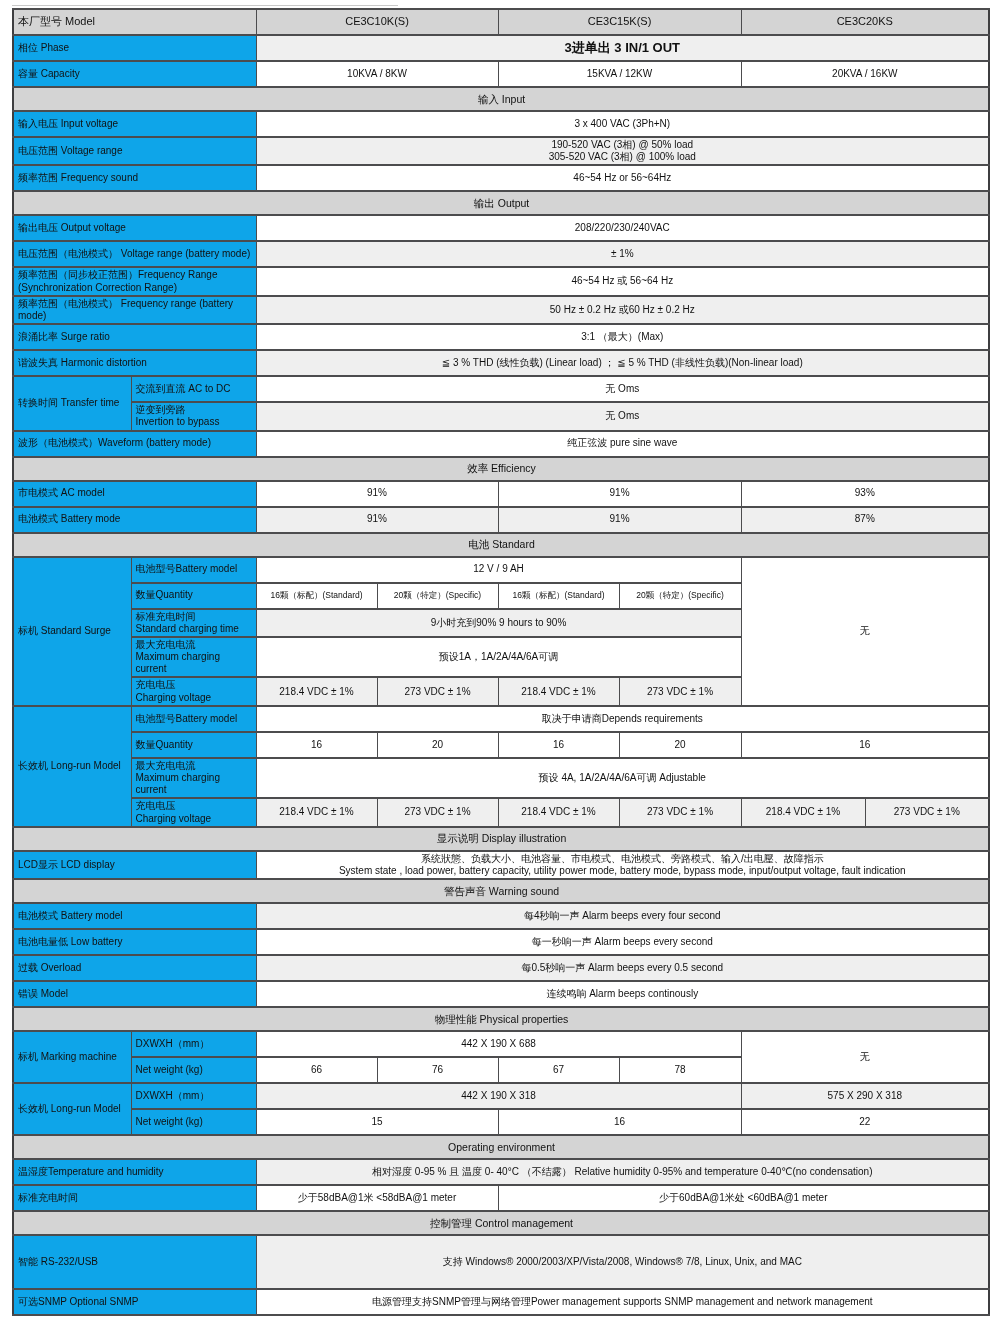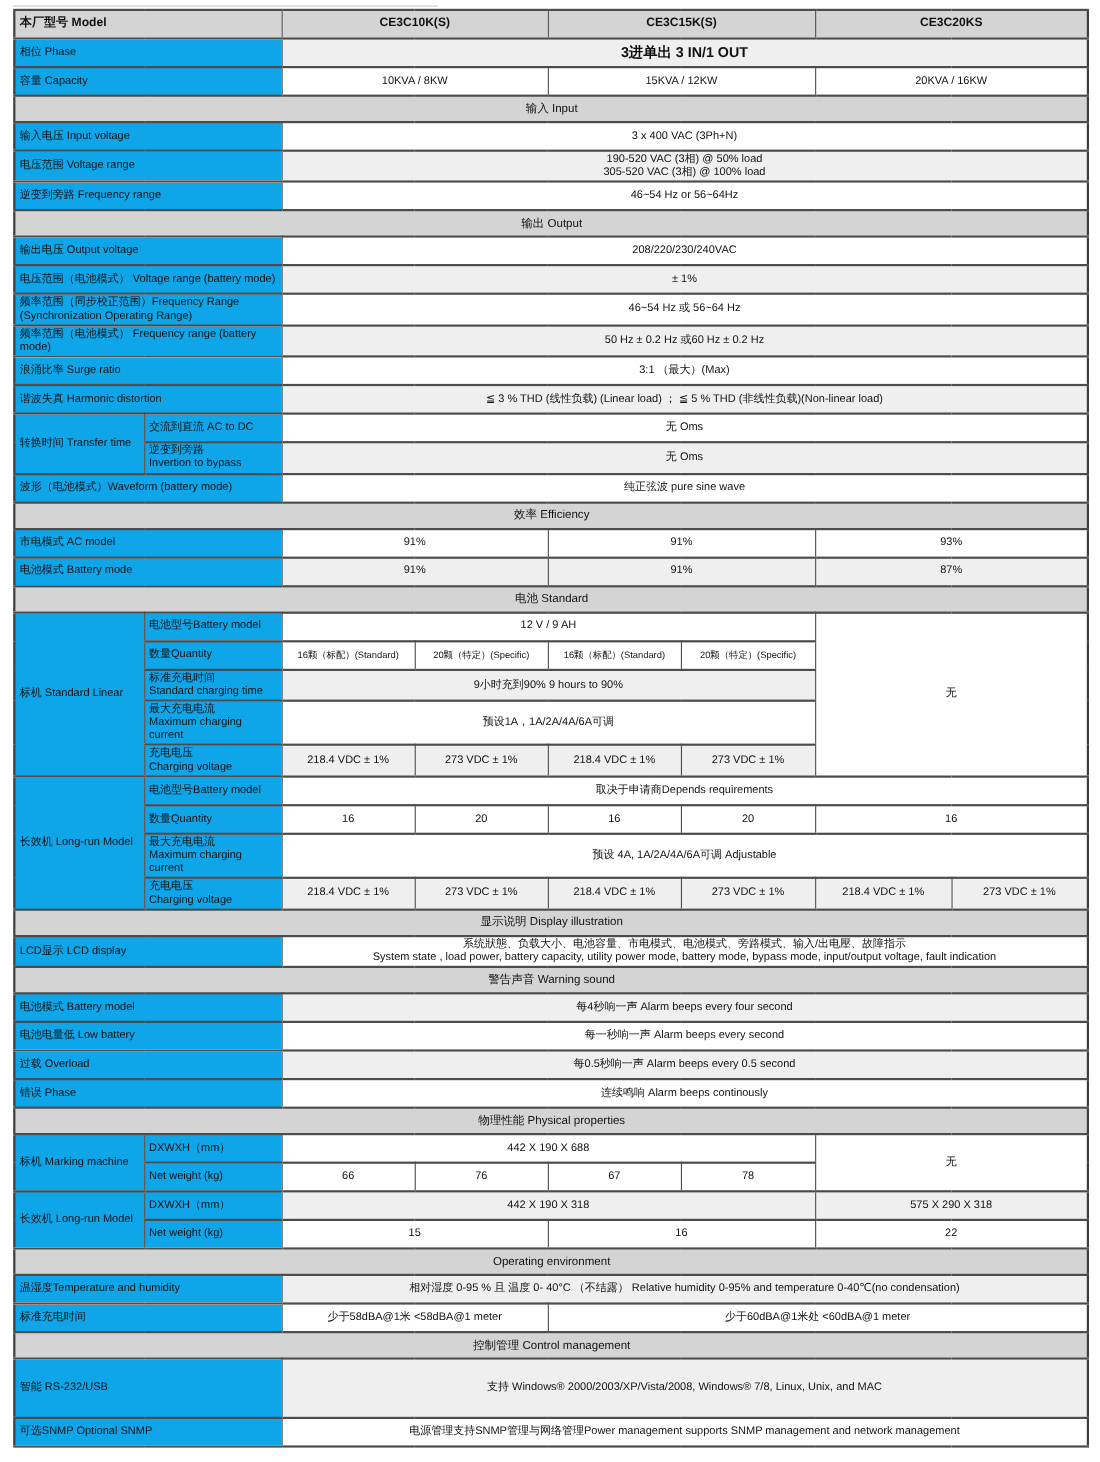--- a/index.html
+++ b/index.html
@@ -17,21 +17,21 @@
   td {
     border:2px solid #4c4c4e; border-left-width:1px; border-right-width:1px;
     box-sizing:border-box; height:26px; padding:1px 4px;
     font-size:10px; line-height:1.22; vertical-align:middle;
     white-space:pre-line; overflow:hidden;
   }
   td.lbl  { text-align:left; background:#0ea5e9; }
   td.val  { text-align:center; background:#ffffff; }
   td.sh   { background:#efefef; }
   td.sec  { background:#d4d4d4; text-align:center; font-size:10.5px; height:24px; padding-left:5px; }
-  tr.hdr td { background:#d4d4d4; font-weight:bold; font-size:11px; height:26px; }
+  tr.hdr td { background:#d4d4d4; font-weight:normal; font-size:11px; height:26px; }
   td.big  { font-size:13px; font-weight:bold; }
   td.sm   { font-size:8.5px; padding:1px 2px; }
   tr.tall td { height:54px;margin-left:38px; }
 </style>
 </head>
 <body>
 
 <div class="top-line"></div>
 
 <table class="spec">
@@ -68,37 +68,37 @@
       <tr>
         <td colspan="2" class="lbl">输入电压 Input voltage</td>
         <td colspan="6" class="val">3 x 400 VAC (3Ph+N)</td>
       </tr>
       <tr>
         <td colspan="2" class="lbl">电压范围 Voltage range</td>
         <td colspan="6" class="val sh">190-520 VAC (3相) @ 50% load
 305-520 VAC (3相) @ 100% load</td>
       </tr>
       <tr>
-        <td colspan="2" class="lbl">逆变到旁路 Frequency range</td>
+        <td colspan="2" class="lbl">频率范围 Frequency sound</td>
         <td colspan="6" class="val">46~54 Hz or 56~64Hz</td>
       </tr>
       <tr>
         <td colspan="8" class="sec">输出 Output</td>
       </tr>
       <tr>
         <td colspan="2" class="lbl">输出电压 Output voltage</td>
         <td colspan="6" class="val">208/220/230/240VAC</td>
       </tr>
       <tr>
         <td colspan="2" class="lbl">电压范围（电池模式） Voltage range (battery mode)</td>
         <td colspan="6" class="val sh">± 1%</td>
       </tr>
       <tr>
         <td colspan="2" class="lbl">频率范围（同步校正范围）Frequency Range
-(Synchronization Operating Range)</td>
+(Synchronization Correction Range)</td>
         <td colspan="6" class="val">46~54 Hz 或 56~64 Hz</td>
       </tr>
       <tr>
         <td colspan="2" class="lbl">频率范围（电池模式） Frequency range (battery mode)</td>
         <td colspan="6" class="val sh">50 Hz ± 0.2 Hz 或60 Hz ± 0.2 Hz</td>
       </tr>
       <tr>
         <td colspan="2" class="lbl">浪涌比率 Surge ratio</td>
         <td colspan="6" class="val">3:1 （最大）(Max)</td>
       </tr>
@@ -132,21 +132,21 @@
       <tr>
         <td colspan="2" class="lbl">电池模式 Battery mode</td>
         <td colspan="2" class="val sh">91%</td>
         <td colspan="2" class="val sh">91%</td>
         <td colspan="2" class="val sh">87%</td>
       </tr>
       <tr>
         <td colspan="8" class="sec">电池 Standard</td>
       </tr>
       <tr>
-        <td rowspan="5" class="lbl">标机 Standard Linear</td>
+        <td rowspan="5" class="lbl">标机 Standard Surge</td>
         <td class="lbl">电池型号Battery model</td>
         <td colspan="4" class="val">12 V / 9 AH</td>
         <td colspan="2" rowspan="5" class="val">无</td>
       </tr>
       <tr>
         <td class="lbl">数量Quantity</td>
         <td class="val sm">16颗（标配）(Standard)</td>
         <td class="val sm">20颗（特定）(Specific)</td>
         <td class="val sm">16颗（标配）(Standard)</td>
         <td class="val sm">20颗（特定）(Specific)</td>
@@ -214,21 +214,21 @@
       </tr>
       <tr>
         <td colspan="2" class="lbl">电池电量低 Low battery</td>
         <td colspan="6" class="val">每一秒响一声 Alarm beeps every second</td>
       </tr>
       <tr>
         <td colspan="2" class="lbl">过载 Overload</td>
         <td colspan="6" class="val sh">每0.5秒响一声 Alarm beeps every 0.5 second</td>
       </tr>
       <tr>
-        <td colspan="2" class="lbl">错误 Phase</td>
+        <td colspan="2" class="lbl">错误 Model</td>
         <td colspan="6" class="val">连续鸣响 Alarm beeps continously</td>
       </tr>
       <tr>
         <td colspan="8" class="sec">物理性能 Physical properties</td>
       </tr>
       <tr>
         <td rowspan="2" class="lbl">标机 Marking machine</td>
         <td class="lbl">DXWXH（mm）</td>
         <td colspan="4" class="val">442 X 190 X 688</td>
         <td colspan="2" rowspan="2" class="val">无</td>

